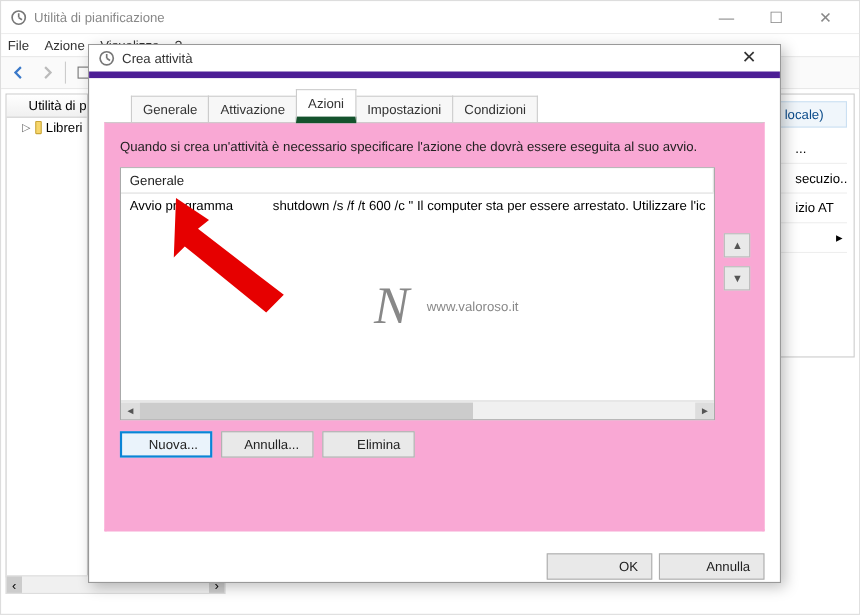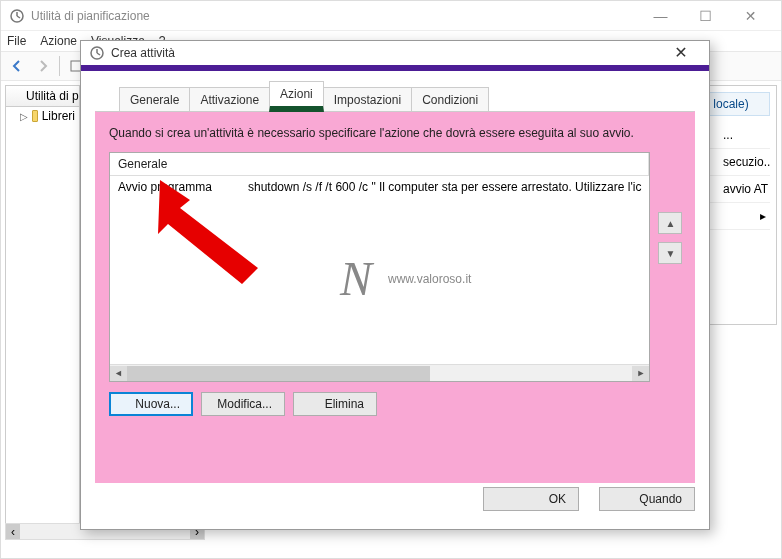--- a/index.html
+++ b/index.html
@@ -54,21 +54,21 @@
   .list-hscroll { position: absolute; bottom: 0; left: 0; right: 0; height: 17px; background: #f0f0f0; border-top: 1px solid #ddd; display: flex; align-items: center; }
   .hs-btn { width: 17px; height: 15px; background: #ddd; display:flex; align-items:center; justify-content:center; font-size:9px; color:#555; }
   .hs-track { flex: 1; height: 15px; position: relative; }
   .hs-thumb { position: absolute; left: 0; width: 60%; height: 15px; background: #ccc; }
   .sqbtn { width: 24px; height: 22px; background: #e9e9e9; border: 1px solid #bbb; display:flex; align-items:center; justify-content:center; font-size:10px; color:#555; }
 
   .btnrow { display: flex; gap: 8px; margin-top: 10px; }
   .btn { min-width: 84px; padding: 4px 12px; background: #e9e9e9; border: 1px solid #adadad; text-align: right; color: #222; }
   .btn.primary { border: 2px solid #0a84d6; background: #eaf3fb; padding: 3px 11px; }
 
-  .dlg-footer { position: absolute; bottom: 18px; right: 14px; display: flex; gap: 20px; margin-top: 28px; }
+  .dlg-footer { position: absolute; bottom: 2px; right: 14px; display: flex; gap: 6px; margin-top: 28px; }
   .dlg-footer .btn { min-width: 96px; }
 
   
   .arrow { position: absolute; top: 170px; left: 120px; width: 170px; height: 120px; pointer-events: none; }
 
   
   .watermark { position: absolute; top: 255px; left: 340px; color: #888; font-family: Georgia, serif; font-size: 20px; pointer-events: none; display:flex; align-items:center; gap:16px; }
   .watermark .logo { font-family: "Brush Script MT", cursive; font-size: 48px; font-style: italic; line-height: 1; }
 
   .icon-clock-svg circle { fill: none; stroke: #777; stroke-width: 1.5; }
@@ -143,21 +143,21 @@
     <div class="actions-item">
         <span class="ico"></span>
         <span>...</span>
       </div>
     <div class="actions-item">
         <span class="ico"></span>
         <span>secuzio...</span>
       </div>
     <div class="actions-item">
         <span class="ico"></span>
-        <span>avvio AT</span>
+        <span>izio AT</span>
       </div>
     <div class="actions-item" style="justify-content:flex-end;">
         <span>▸</span>
       </div>
   </div>
 
   <div class="bottom-scroll">
     <div class="thumb">‹</div>
     <div style="flex:1"></div>
     <div class="thumb">›</div>
@@ -199,34 +199,34 @@
           <div class="list-hscroll">
             <div class="hs-btn">◄</div>
             <div class="hs-track">
                 <div class="hs-thumb"></div>
               </div>
             <div class="hs-btn">►</div>
           </div>
         </div>
         <div class="btnrow">
           <div class="btn primary">Nuova...</div>
-          <div class="btn">Modifica...</div>
+          <div class="btn">Annulla...</div>
           <div class="btn">Elimina</div>
         </div>
       </div>
       <div style="width:28px; display:flex; flex-direction:column; justify-content:flex-start; padding-top:60px; gap:8px;">
         <div class="sqbtn">▲</div>
         <div class="sqbtn">▼</div>
       </div>
     </div>
   </div>
 
   <div class="dlg-footer">
     <div class="btn">OK</div>
-    <div class="btn">Quando</div>
+    <div class="btn">Annulla</div>
   </div>
 </div>
 
 <svg class="arrow" viewBox="0 0 170 120">
   <defs></defs>
   <polygon points="40,10 70,30 60,38 138,98 122,114 48,54 38,64" fill="#e60000"></polygon>
 </svg>
 
 <div class="watermark">
   <span class="logo">N</span>

